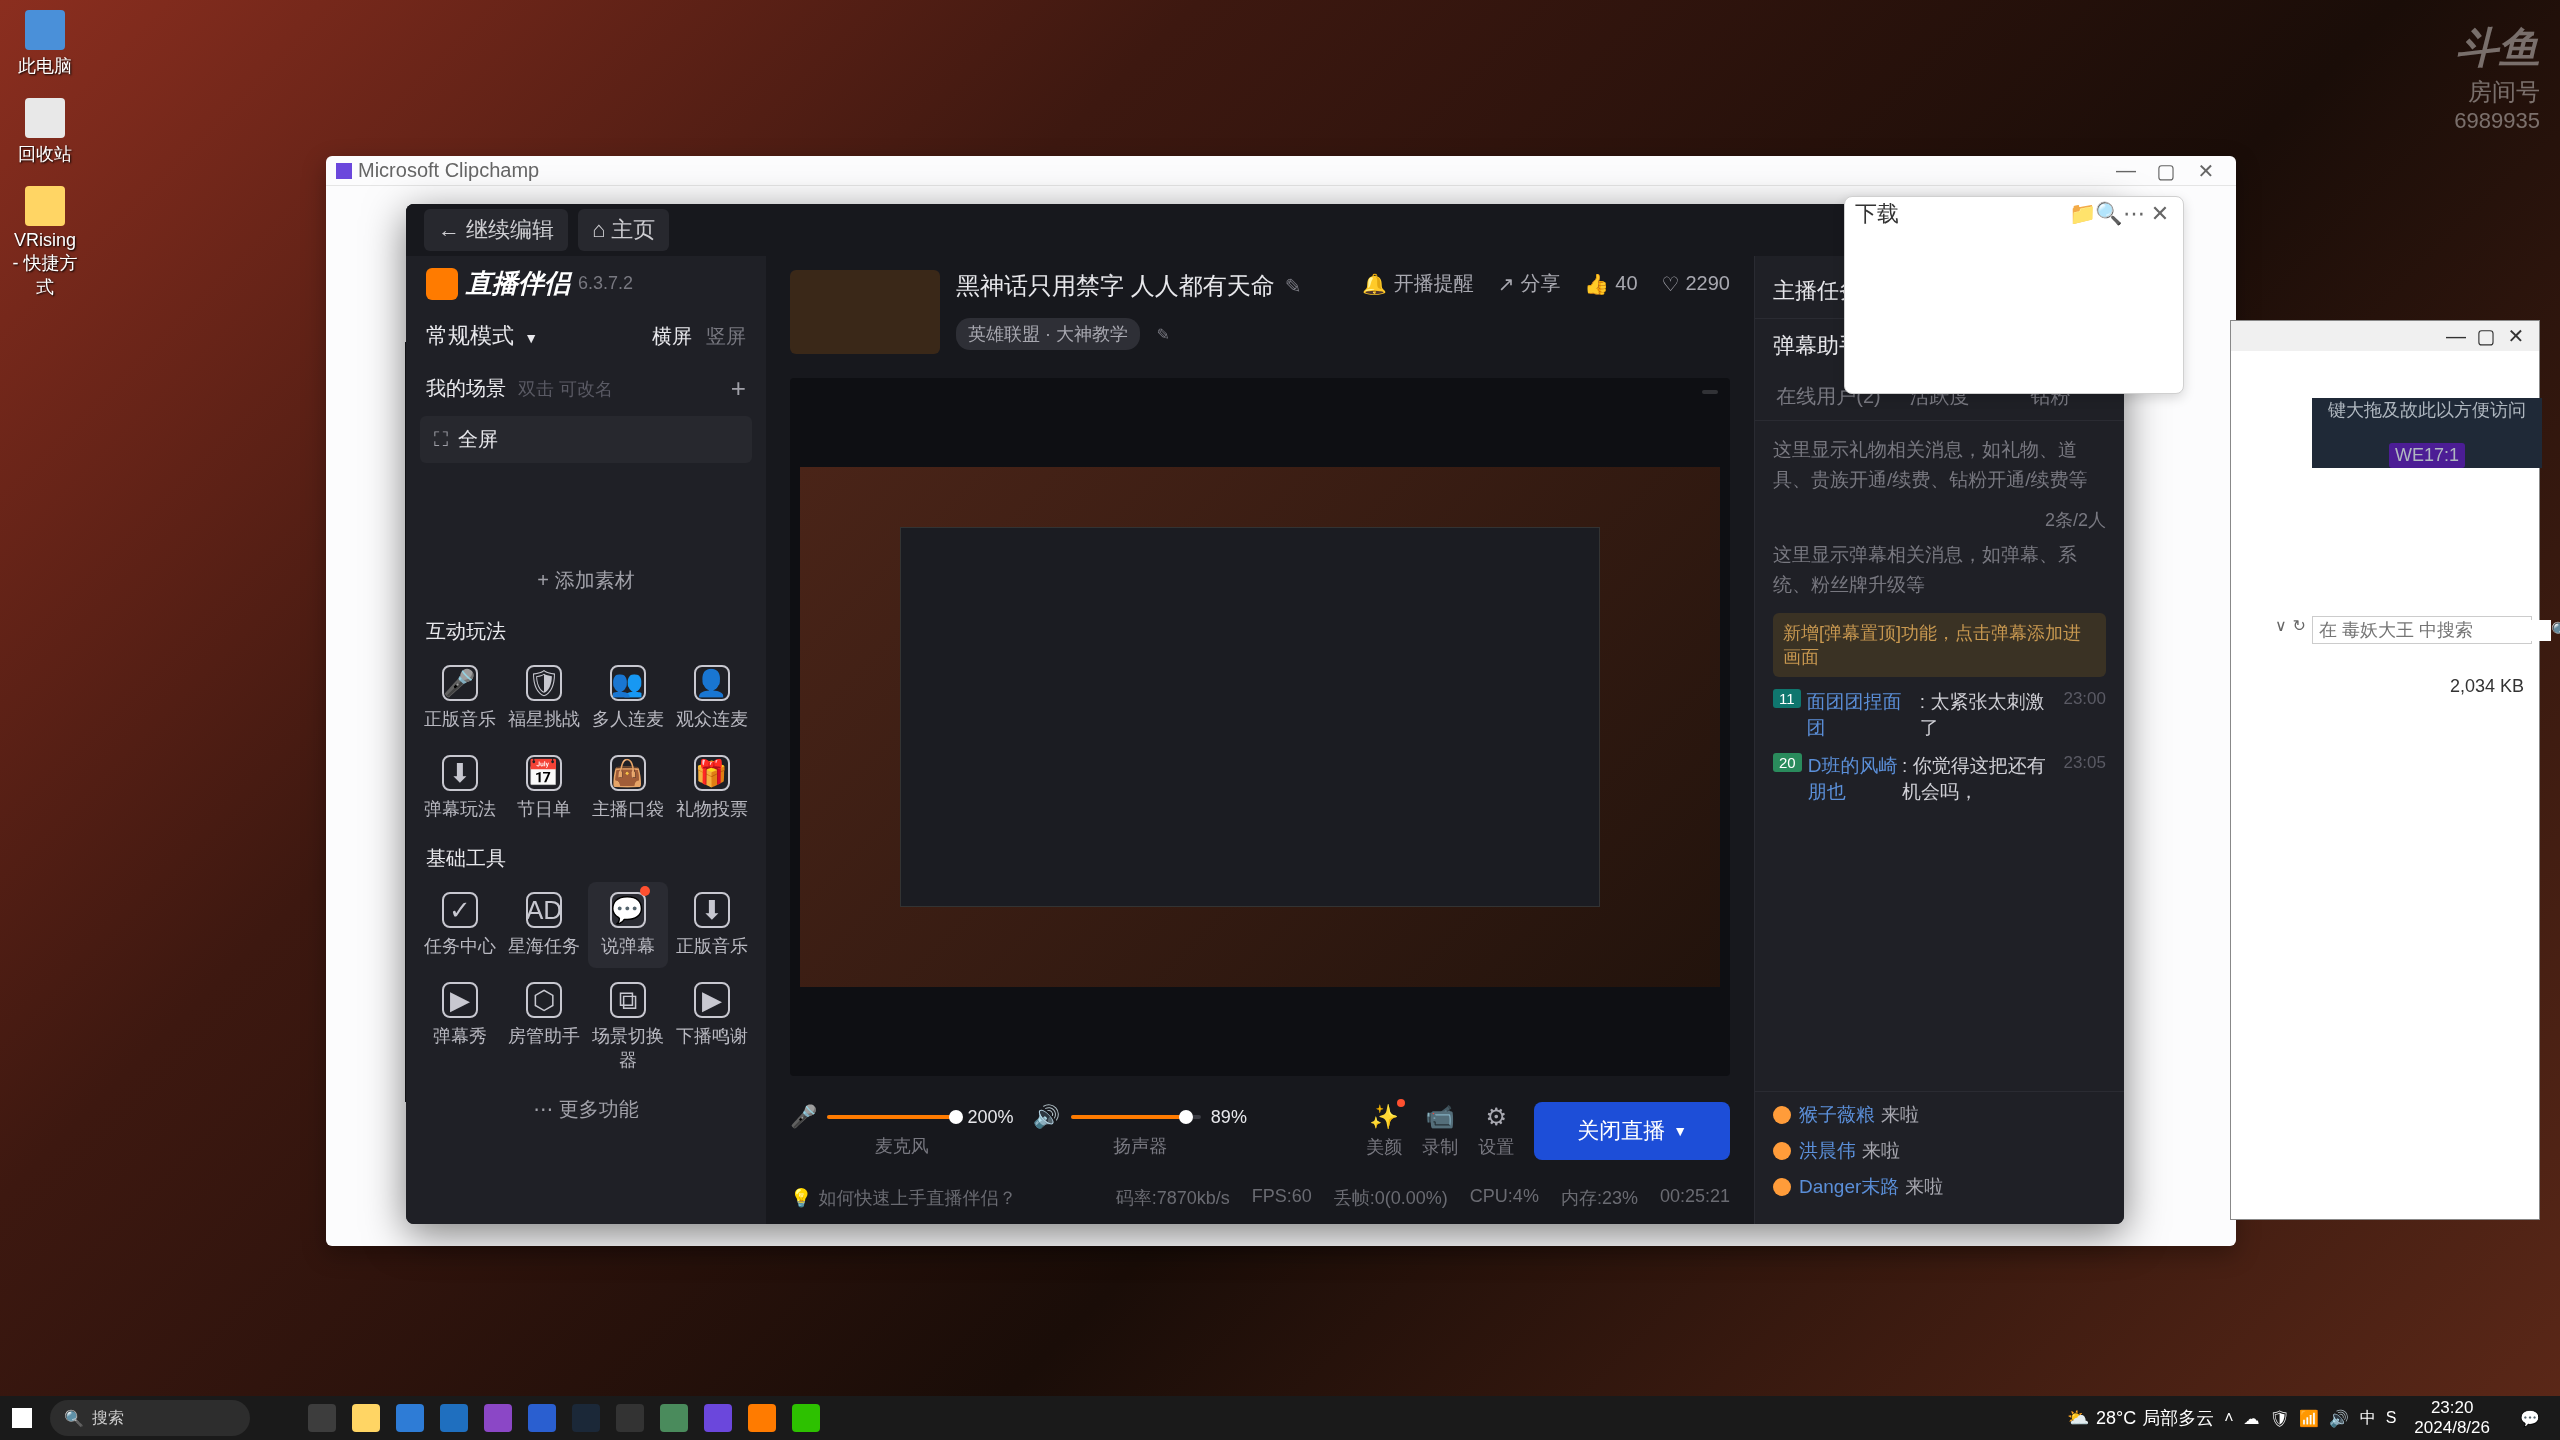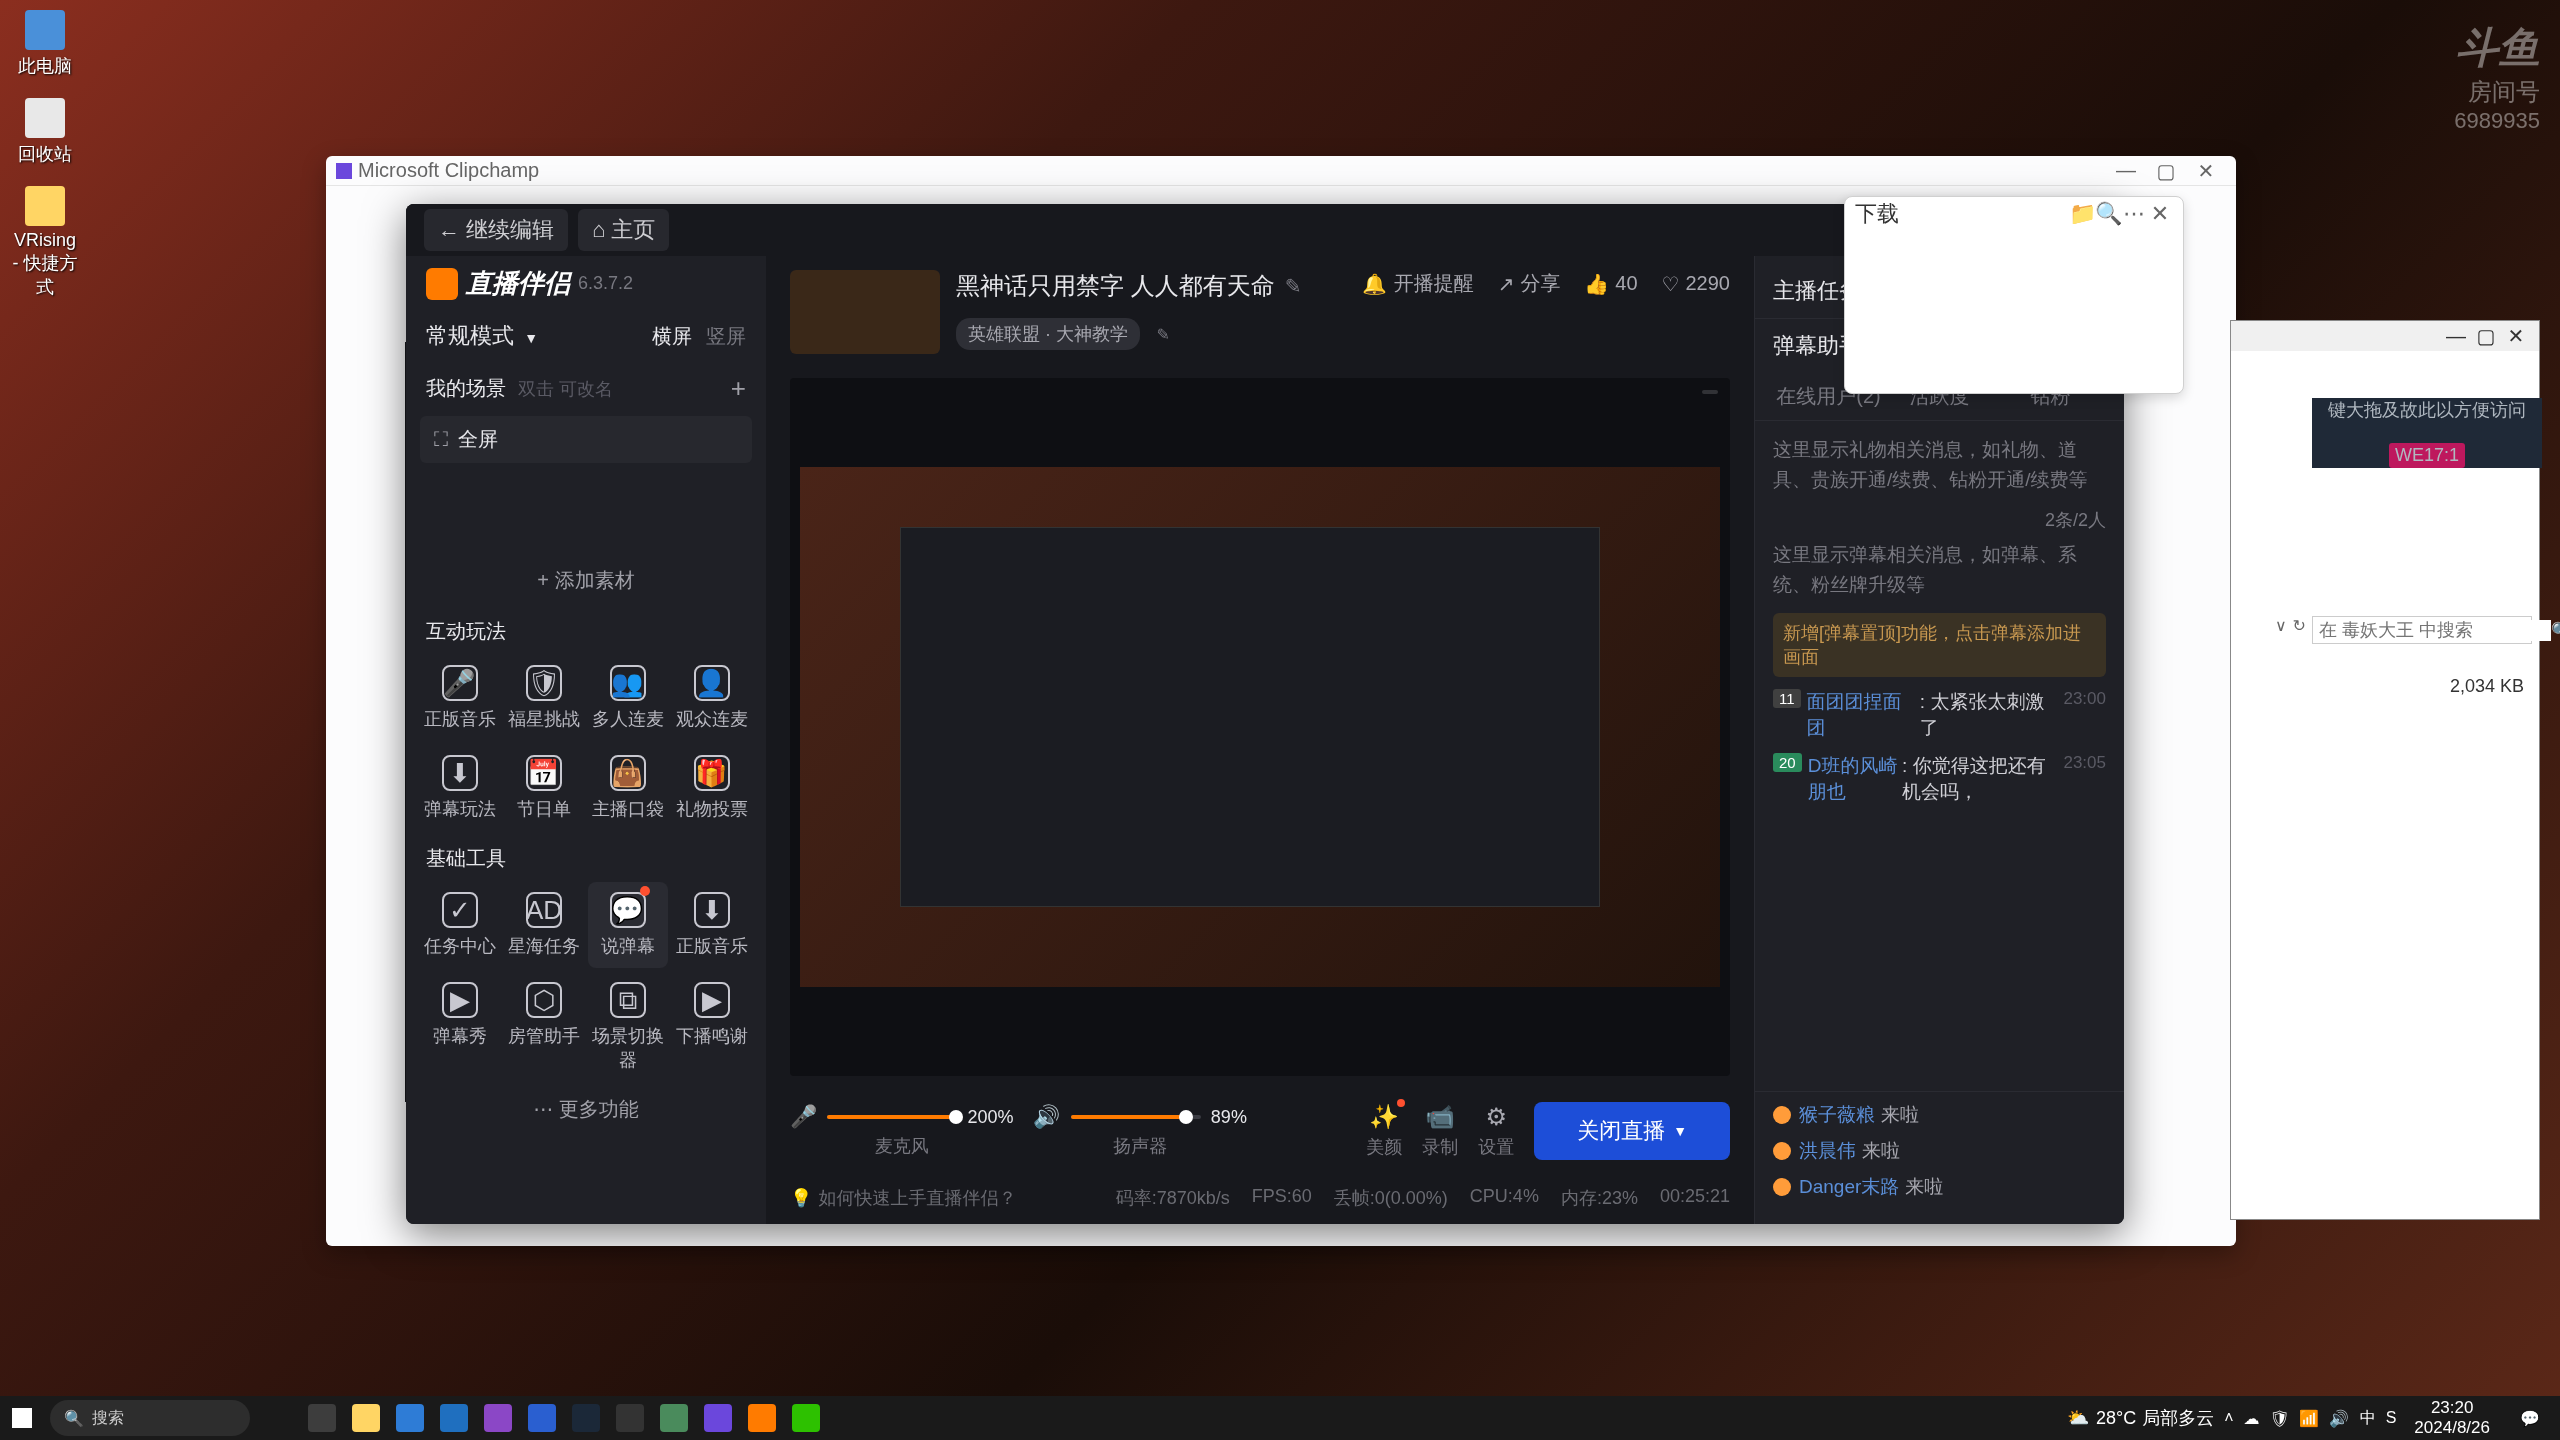--- a/index.html
+++ b/index.html
@@ -30,21 +30,21 @@
 .dl-head .dl-btn { width: 26px; text-align: center; color: #666; cursor: pointer; }
 
 
 .explorer { position: absolute; top: 320px; right: 20px; width: 310px; height: 900px; background: #fff; border: 1px solid #888; z-index: 6; }
 .ex-title { height: 30px; background: #F0F0F0; display: flex; justify-content: flex-end; align-items: center; padding: 0 8px; }
 .ex-wbtn { width: 30px; text-align: center; font-size: 20px; color: #333; }
 
 
 .strip-win { position: absolute; top: 398px; right: 18px; width: 230px; height: 70px; background: #1F2937; z-index: 7; display: flex; align-items: center; justify-content: space-between; padding: 0 10px; flex-direction: column; }
 .strip-win span { color: #B0B8C0; font-size: 18px; }
-.strip-tag { background: #be185d; color: #062; padding: 2px 6px; border-radius: 3px; font-size: 16px; }
+.strip-tag { background: #4c1d95; color: #062; padding: 2px 6px; border-radius: 3px; font-size: 16px; }
 
 
 .stream-app { position: absolute; top: 204px; left: 406px; width: 1718px; height: 1020px; background: #1B1C22; border-radius: 8px; z-index: 50; display: flex; overflow: hidden; box-shadow: 0 10px 40px rgba(0,0,0,0.5); }
 
 .app-topbar { position: absolute; top: 0; left: 0; right: 0; height: 52px; background: #17181D; display: flex; align-items: center; padding: 0 18px; z-index: 10; }
 .app-topbar .back-btn { display: flex; align-items: center; color: #CECED2; font-size: 22px; cursor: pointer; background: #27282E; padding: 6px 14px; border-radius: 6px; margin-right: 10px; }
 .app-topbar .back-btn .arr { margin-right: 6px; }
 .app-topbar .home-btn { display: flex; align-items: center; color: #CECED2; font-size: 22px; cursor: pointer; background: #27282E; padding: 6px 14px; border-radius: 6px; }
 .app-topbar .home-btn .hico { margin-right: 6px; }
 
@@ -140,21 +140,21 @@
 .dm-ico { color: #A8A8B0; font-size: 20px; cursor: pointer; }
 
 .tab-row { display: flex; padding: 0 18px; border-bottom: 1px solid #2A2B32; }
 .tab-item { flex: 1; text-align: center; padding: 10px 0; color: #787880; font-size: 20px; cursor: pointer; }
 
 .msg-area { flex: 1; padding: 14px 18px; overflow-y: auto; }
 .msg-hint { color: #787880; font-size: 19px; line-height: 1.6; margin-bottom: 12px; }
 .msg-count { text-align: right; color: #787880; font-size: 18px; margin-bottom: 8px; }
 .msg-banner { background: #3A3224; color: #C89850; font-size: 18px; padding: 8px 10px; border-radius: 6px; margin-bottom: 12px; }
 .msg-item { display: flex; align-items: flex-start; margin-bottom: 12px; font-size: 19px; }
-.msg-badge { background: #404040; color: #fff; font-size: 15px; padding: 1px 6px; border-radius: 3px; margin-right: 6px; flex-shrink: 0; }
+.msg-badge { background: #0f766e; color: #fff; font-size: 15px; padding: 1px 6px; border-radius: 3px; margin-right: 6px; flex-shrink: 0; }
 .msg-badge.g { background: #2A8B5C; }
 .msg-user { color: #5B8FD9; margin-right: 4px; }
 .msg-text { color: #D0D0D6; }
 .msg-time { color: #5A5A64; margin-left: 6px; font-size: 17px; }
 
 .user-list { padding: 10px 18px 14px; border-top: 1px solid #2A2B32; }
 .user-item { display: flex; align-items: center; margin-bottom: 10px; font-size: 19px; }
 .user-dot { width: 18px; height: 18px; background: #FF9C3A; border-radius: 50%; margin-right: 8px; flex-shrink: 0; }
 .user-name { color: #5B8FD9; }
 .user-act { color: #A8A8B0; margin-left: 6px; }

